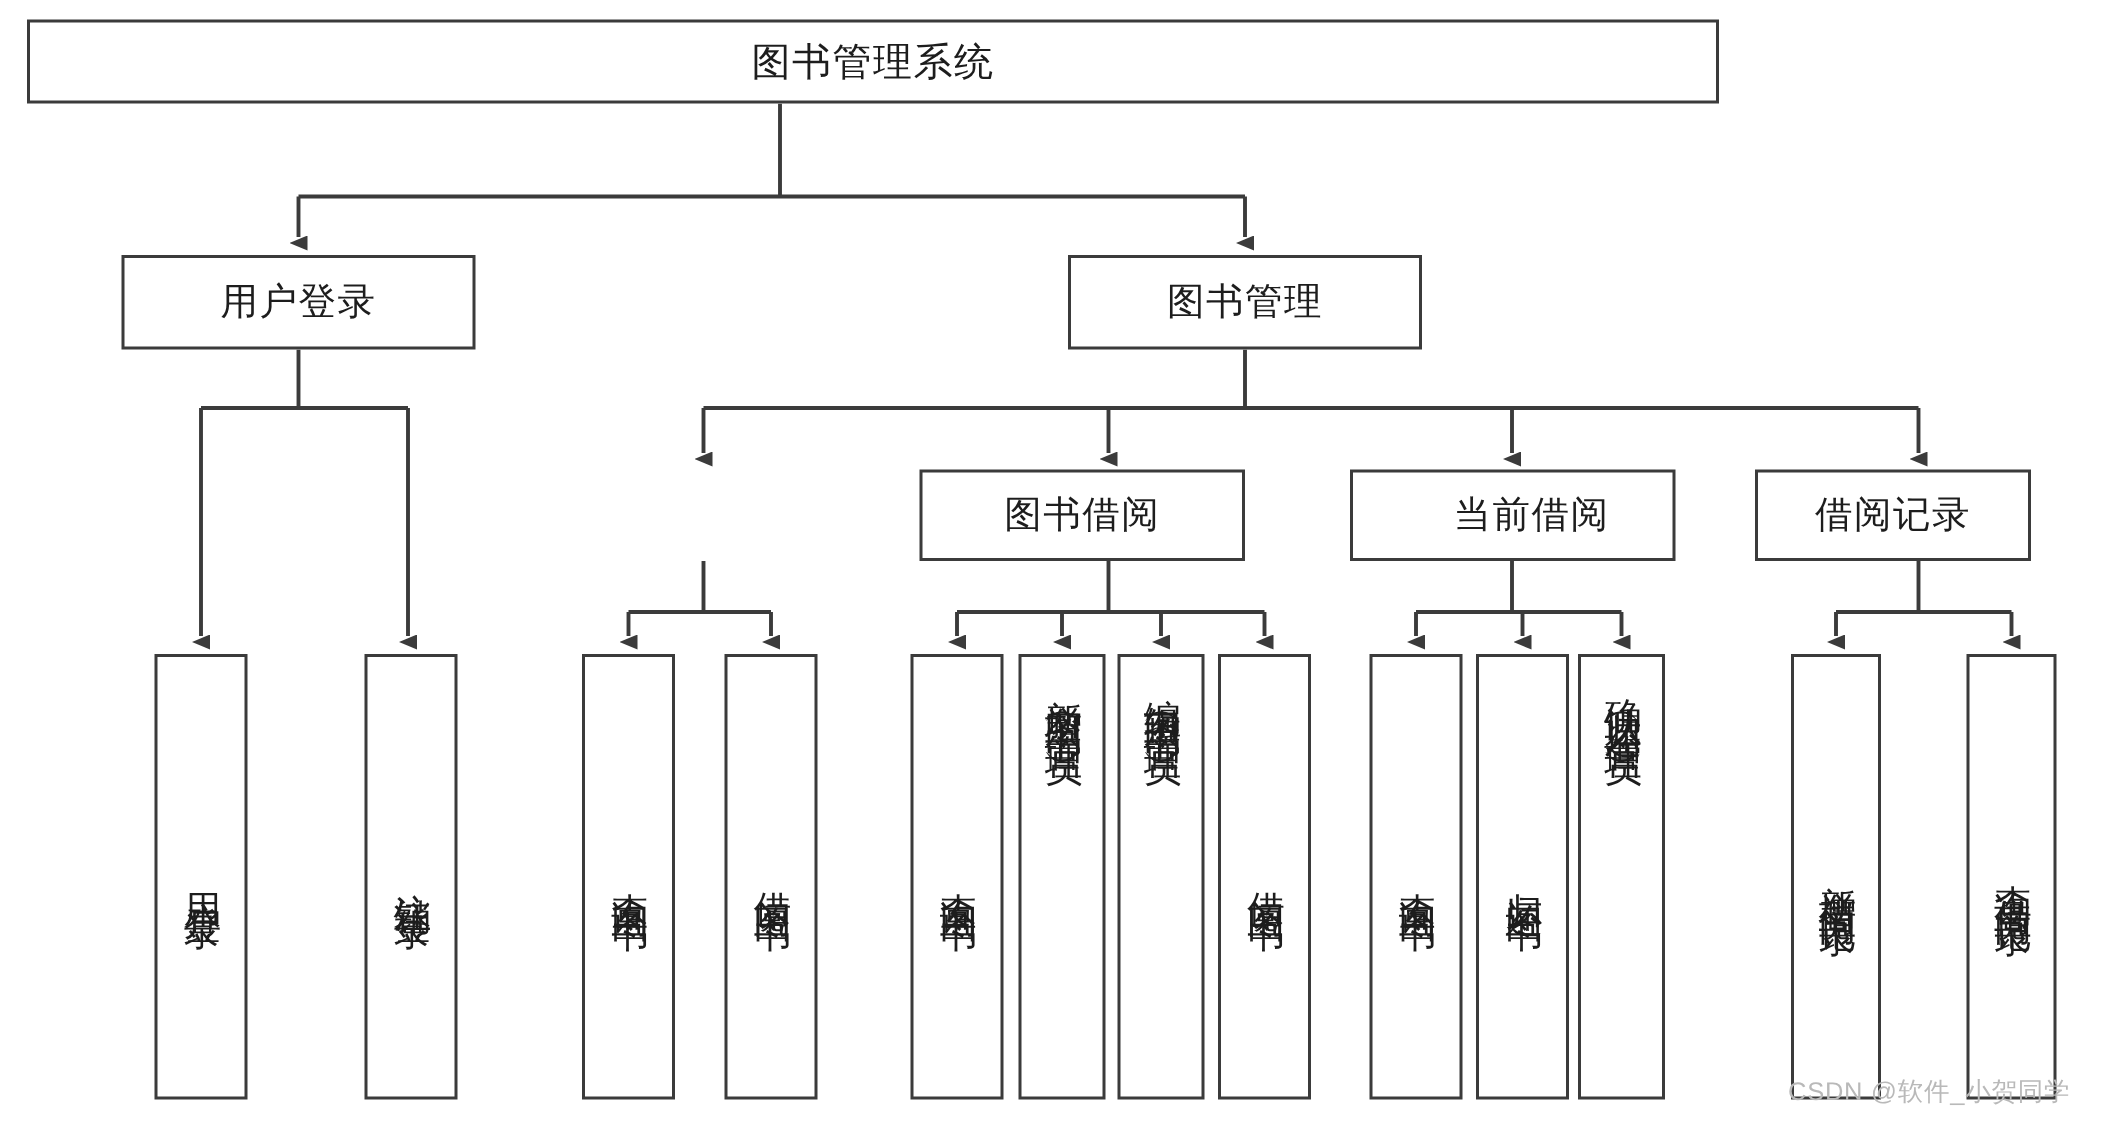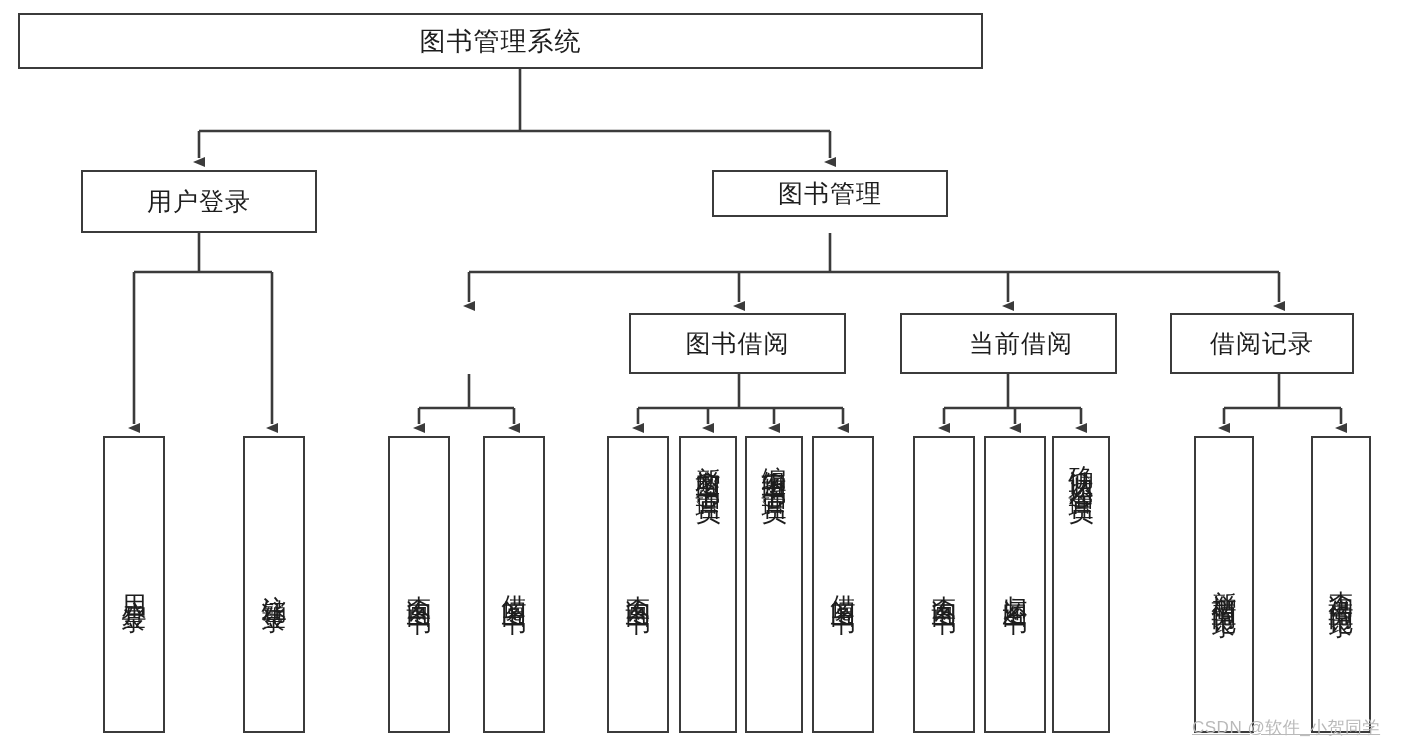--- a/index.html
+++ b/index.html
@@ -120,32 +120,32 @@
       <path d="M 1015 408 L 1015 424" marker-end="url(#arw)"></path>
       <path d="M 1081 408 L 1081 424" marker-end="url(#arw)"></path>
 
       <path d="M 1279 374 L 1279 408"></path>
       <path d="M 1224 408 L 1341 408"></path>
       <path d="M 1224 408 L 1224 424" marker-end="url(#arw)"></path>
       <path d="M 1341 408 L 1341 424" marker-end="url(#arw)"></path>
     </g>
   </svg>
 
-  <div class="node horiz root" style="left:18px;top:13px;width:965px;height:56px;">
+  <div class="node horiz root" style="left:18px;top:13px;width:1128px;height:56px;">
     <span class="label">图书管理系统</span>
   </div>
 
   <div class="node horiz" style="left:81px;top:170px;width:236px;height:63px;">
     <span class="label">用户登录</span>
   </div>
-  <div class="node horiz" style="left:712px;top:170px;width:236px;height:47px;">
+  <div class="node horiz" style="left:712px;top:170px;width:236px;height:63px;">
     <span class="label">图书管理</span>
   </div>
 
-  <div class="node horiz" style="left:629px;top:313px;width:217px;height:61px;justify-content:center;">
+  <div class="node horiz" style="left:613px;top:313px;width:217px;height:61px;justify-content:center;">
     <span class="label">图书借阅</span>
   </div>
   <div class="node horiz" style="left:900px;top:313px;width:217px;height:61px;padding-left:25px;">
     <span class="label">当前借阅</span>
   </div>
   <div class="node horiz" style="left:1170px;top:313px;width:184px;height:61px;">
     <span class="label">借阅记录</span>
   </div>
 
   <div class="node vert center" style="left:103px;top:436px;width:62px;height:297px;">
@@ -181,15 +181,15 @@
   <div class="node vert" style="left:1052px;top:436px;width:58px;height:297px;">
     <span class="label">确认归还（管理员）</span>
   </div>
   <div class="node vert center" style="left:1194px;top:436px;width:60px;height:297px;">
     <span class="label">新增借阅记录</span>
   </div>
   <div class="node vert center" style="left:1311px;top:436px;width:60px;height:297px;">
     <span class="label">查询借阅记录</span>
   </div>
 
-  <div class="watermark" style="left:1192px;top:716px;text-decoration:underline;">CSDN @软件_小贺同学</div>
+  <div class="watermark" style="left:1192px;top:716px;">CSDN @软件_小贺同学</div>
 
 </div>
 
 </body></html>

